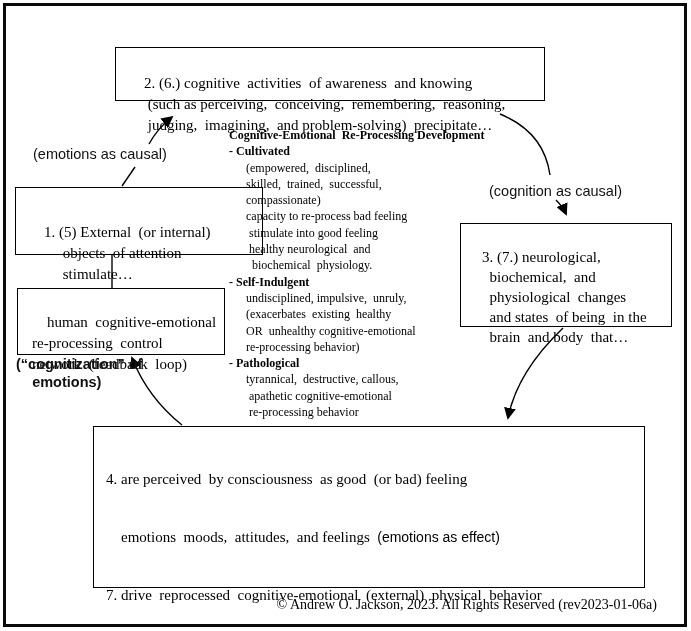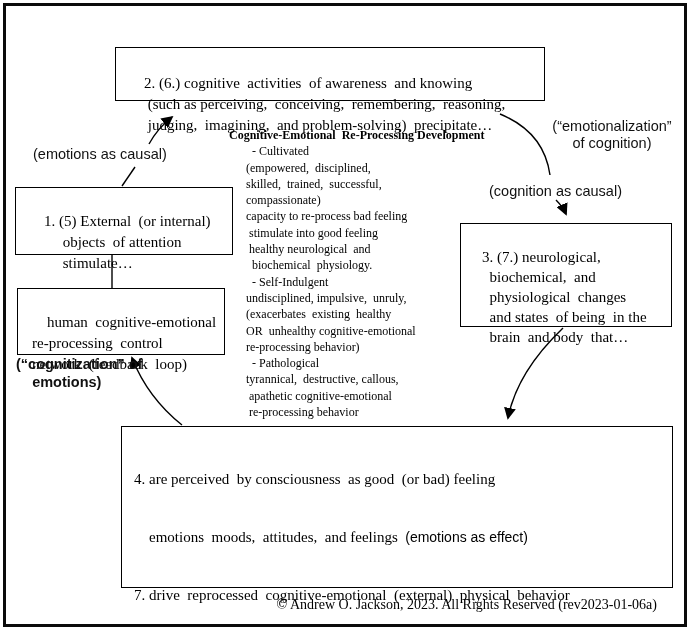--- a/index.html
+++ b/index.html
@@ -10,37 +10,37 @@
   .frame{position:absolute;left:3px;top:3px;right:4px;bottom:4px;border:3px solid #0a0a0a;}
   .title{
     position:absolute;top:11px;left:0;width:100%;text-align:center;
     font-weight:bold;font-size:15px;word-spacing:3px;letter-spacing:.1px;
   }
   .flowbox{
     position:absolute;border:1.6px solid #000;background:#fff;
     font-size:15px;line-height:21px;white-space:pre-wrap;box-sizing:border-box;
   }
   .box-cognitive{left:115px;top:47px;width:430px;height:54px;padding:4px 0 0 13px;}
-  .box-external{left:15px;top:187px;width:218px;height:68px;padding:2px 0 0 13px;}
+  .box-external{left:15px;top:187px;width:248px;height:68px;padding:13px 0 0 13px;}
   .box-network{left:17px;top:288px;width:208px;height:67px;padding:2px 0 14px 14px;}
   .box-neurological{left:460px;top:223px;width:212px;height:104px;padding:3px 0 0 6px;line-height:20px;}
-  .box-process{left:121px;top:426px;width:552px;height:162px;padding:4px 0 0 12px;line-height:19.4px;}
+  .box-process{left:93px;top:426px;width:552px;height:162px;padding:4px 0 0 12px;line-height:19.4px;}
   .pline{white-space:pre-wrap;}
   .sans{font-family:"Liberation Sans",sans-serif;font-size:14px;}
   .label{
     position:absolute;font-family:"Liberation Sans",sans-serif;
     font-size:14.5px;line-height:16.5px;white-space:pre-wrap;color:#111;
   }
   .lbl-emotions-causal{left:33px;top:146px;width:150px;}
   .lbl-emotionalization{left:541px;top:118px;width:142px;text-align:center;}
   .lbl-cognition-causal{left:489px;top:183px;width:170px;}
   .lbl-cognitization{left:16px;top:355px;width:170px;line-height:18px;font-weight:bold;}
   .dev{position:absolute;left:229px;top:127px;width:300px;font-size:12px;line-height:16.3px;}
   .dev-title{font-weight:bold;white-space:pre-wrap;}
-  .dev-header{font-weight:normal;white-space:pre-wrap;margin-left:23px;}
+  .dev-header{font-weight:bold;white-space:pre-wrap;}
   .dev-body{padding-left:17px;white-space:pre-wrap;}
   .copyright{
     position:absolute;left:105px;top:597px;width:552px;text-align:right;
     font-size:14px;
   }
   .arrows{position:absolute;left:0;top:0;pointer-events:none;}
 </style>
 </head>
 <body>
 
@@ -122,21 +122,19 @@
     </div>
     <div>
       <div class="dev-header">- Pathological</div>
       <div class="dev-body">tyrannical,  destructive, callous,
  apathetic cognitive-emotional
  re-processing behavior</div>
     </div>
   </div>
 
   <div class="label lbl-emotions-causal">(emotions as causal)</div>
-  <div class="label lbl-emotionalization">(“emotionalization”
-of cognition)</div>
   <div class="label lbl-cognition-causal">(cognition as causal)</div>
   <div class="label lbl-cognitization">(“cognitization” of
     emotions)</div>
 
   <div class="copyright">© Andrew O. Jackson, 2023. All Rights Reserved (rev2023-01-06a)</div>
 
 </div>
 
 </body></html>

